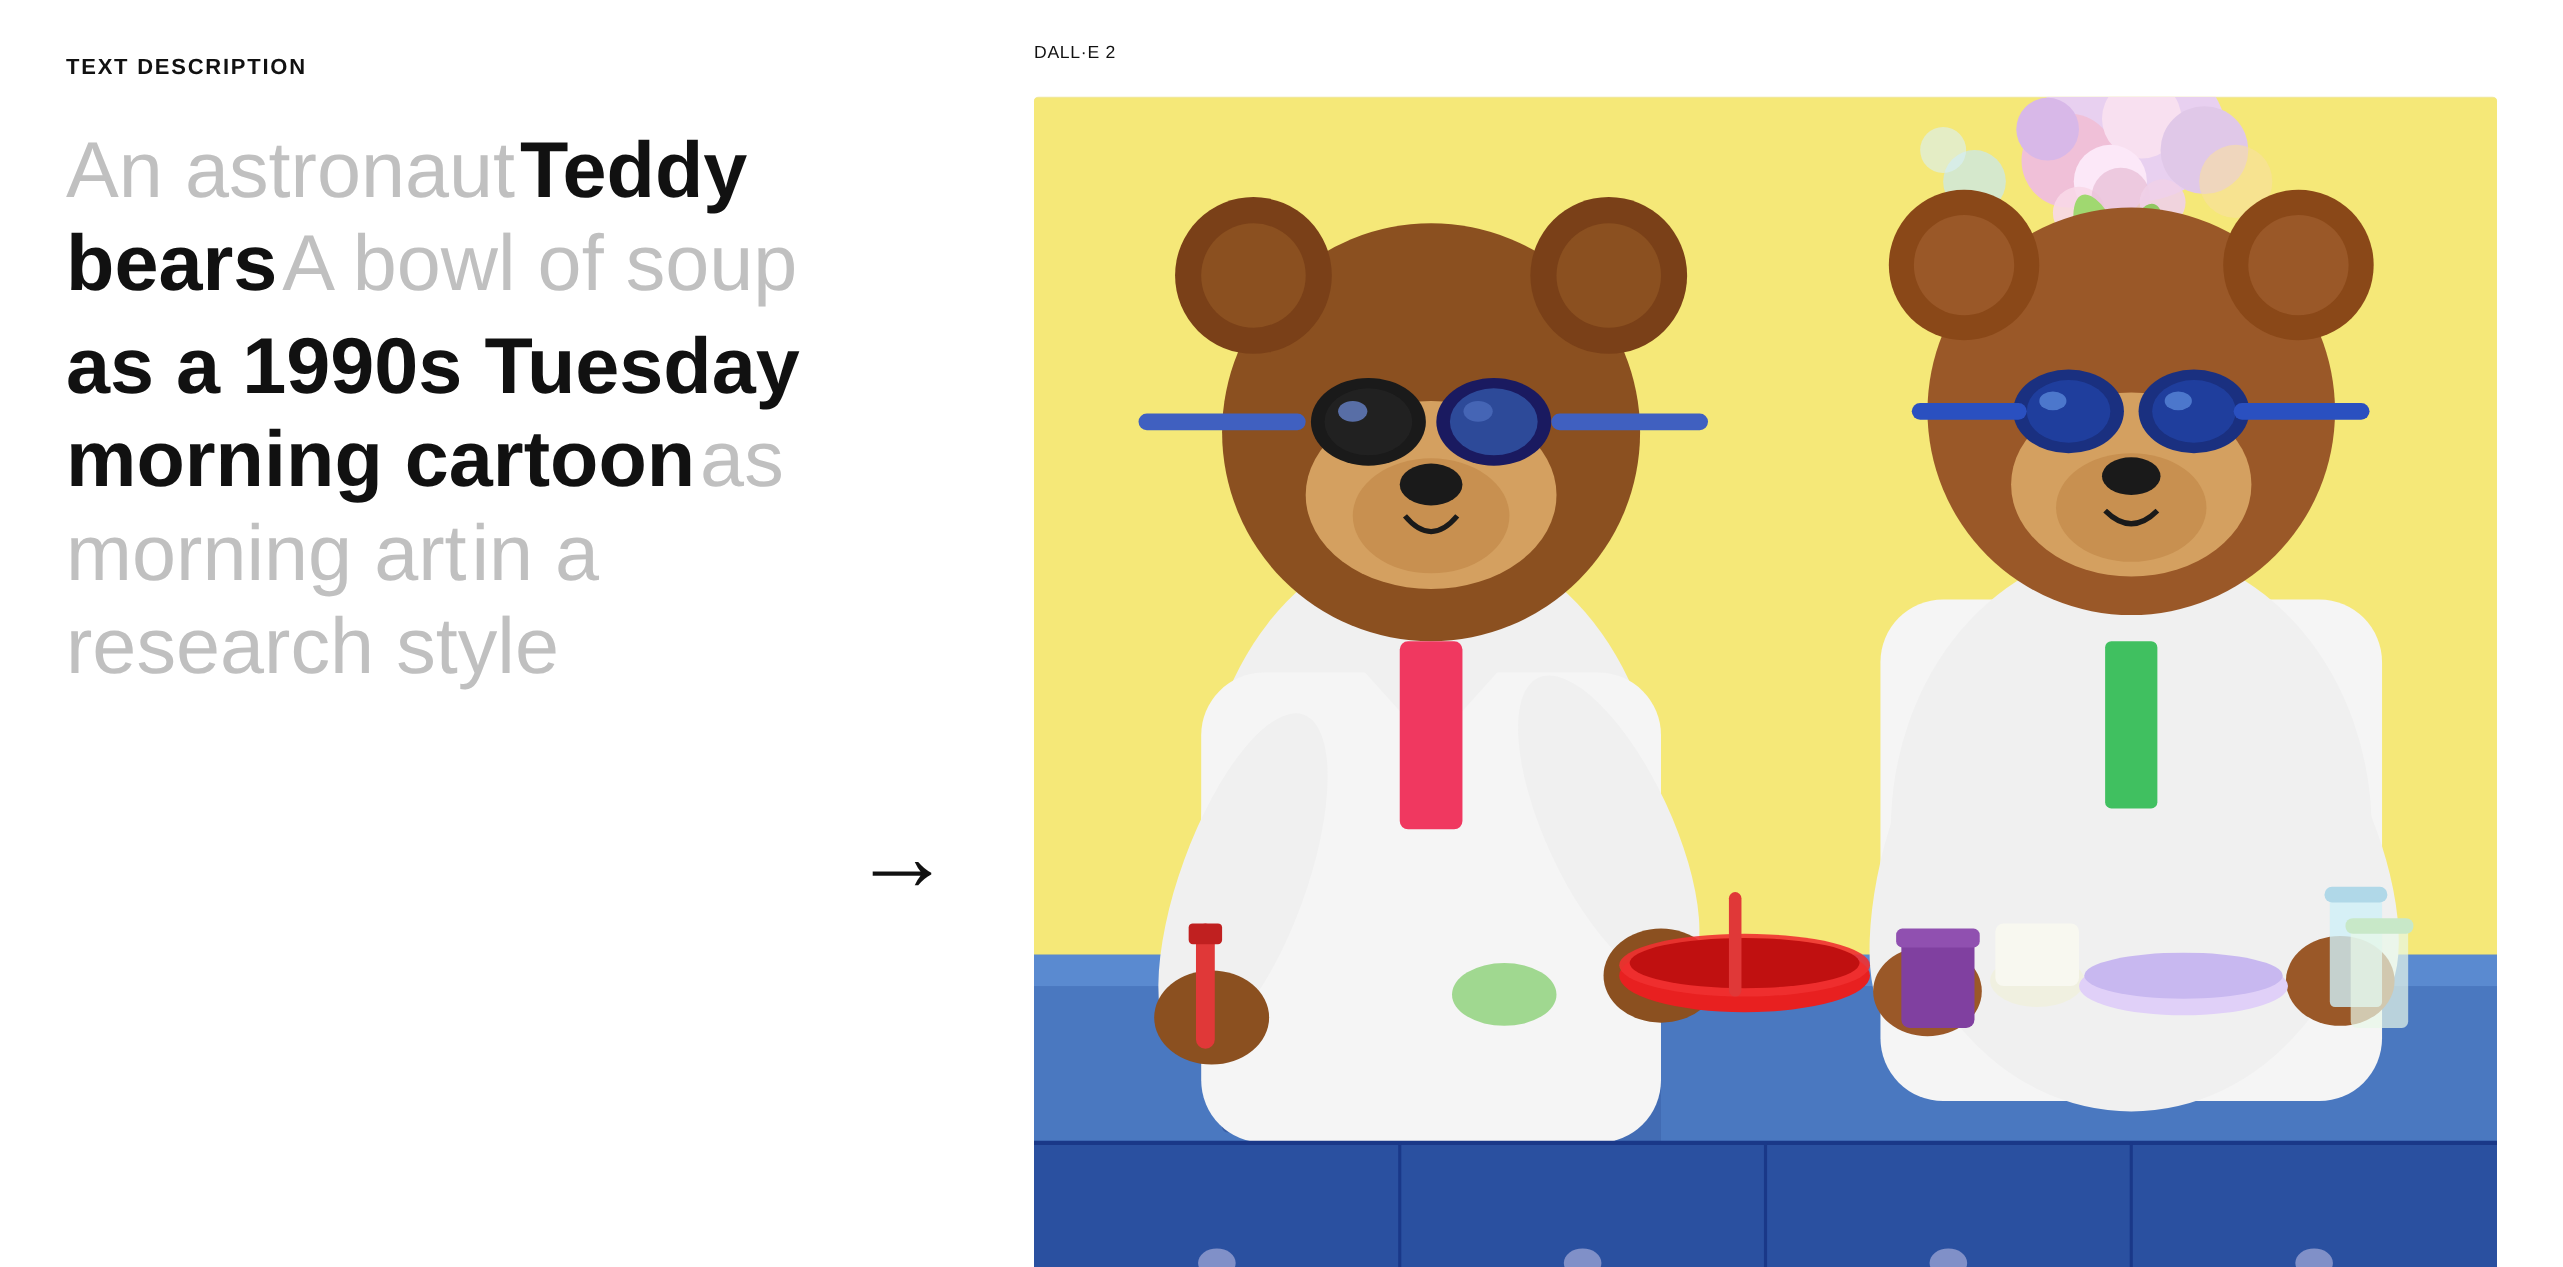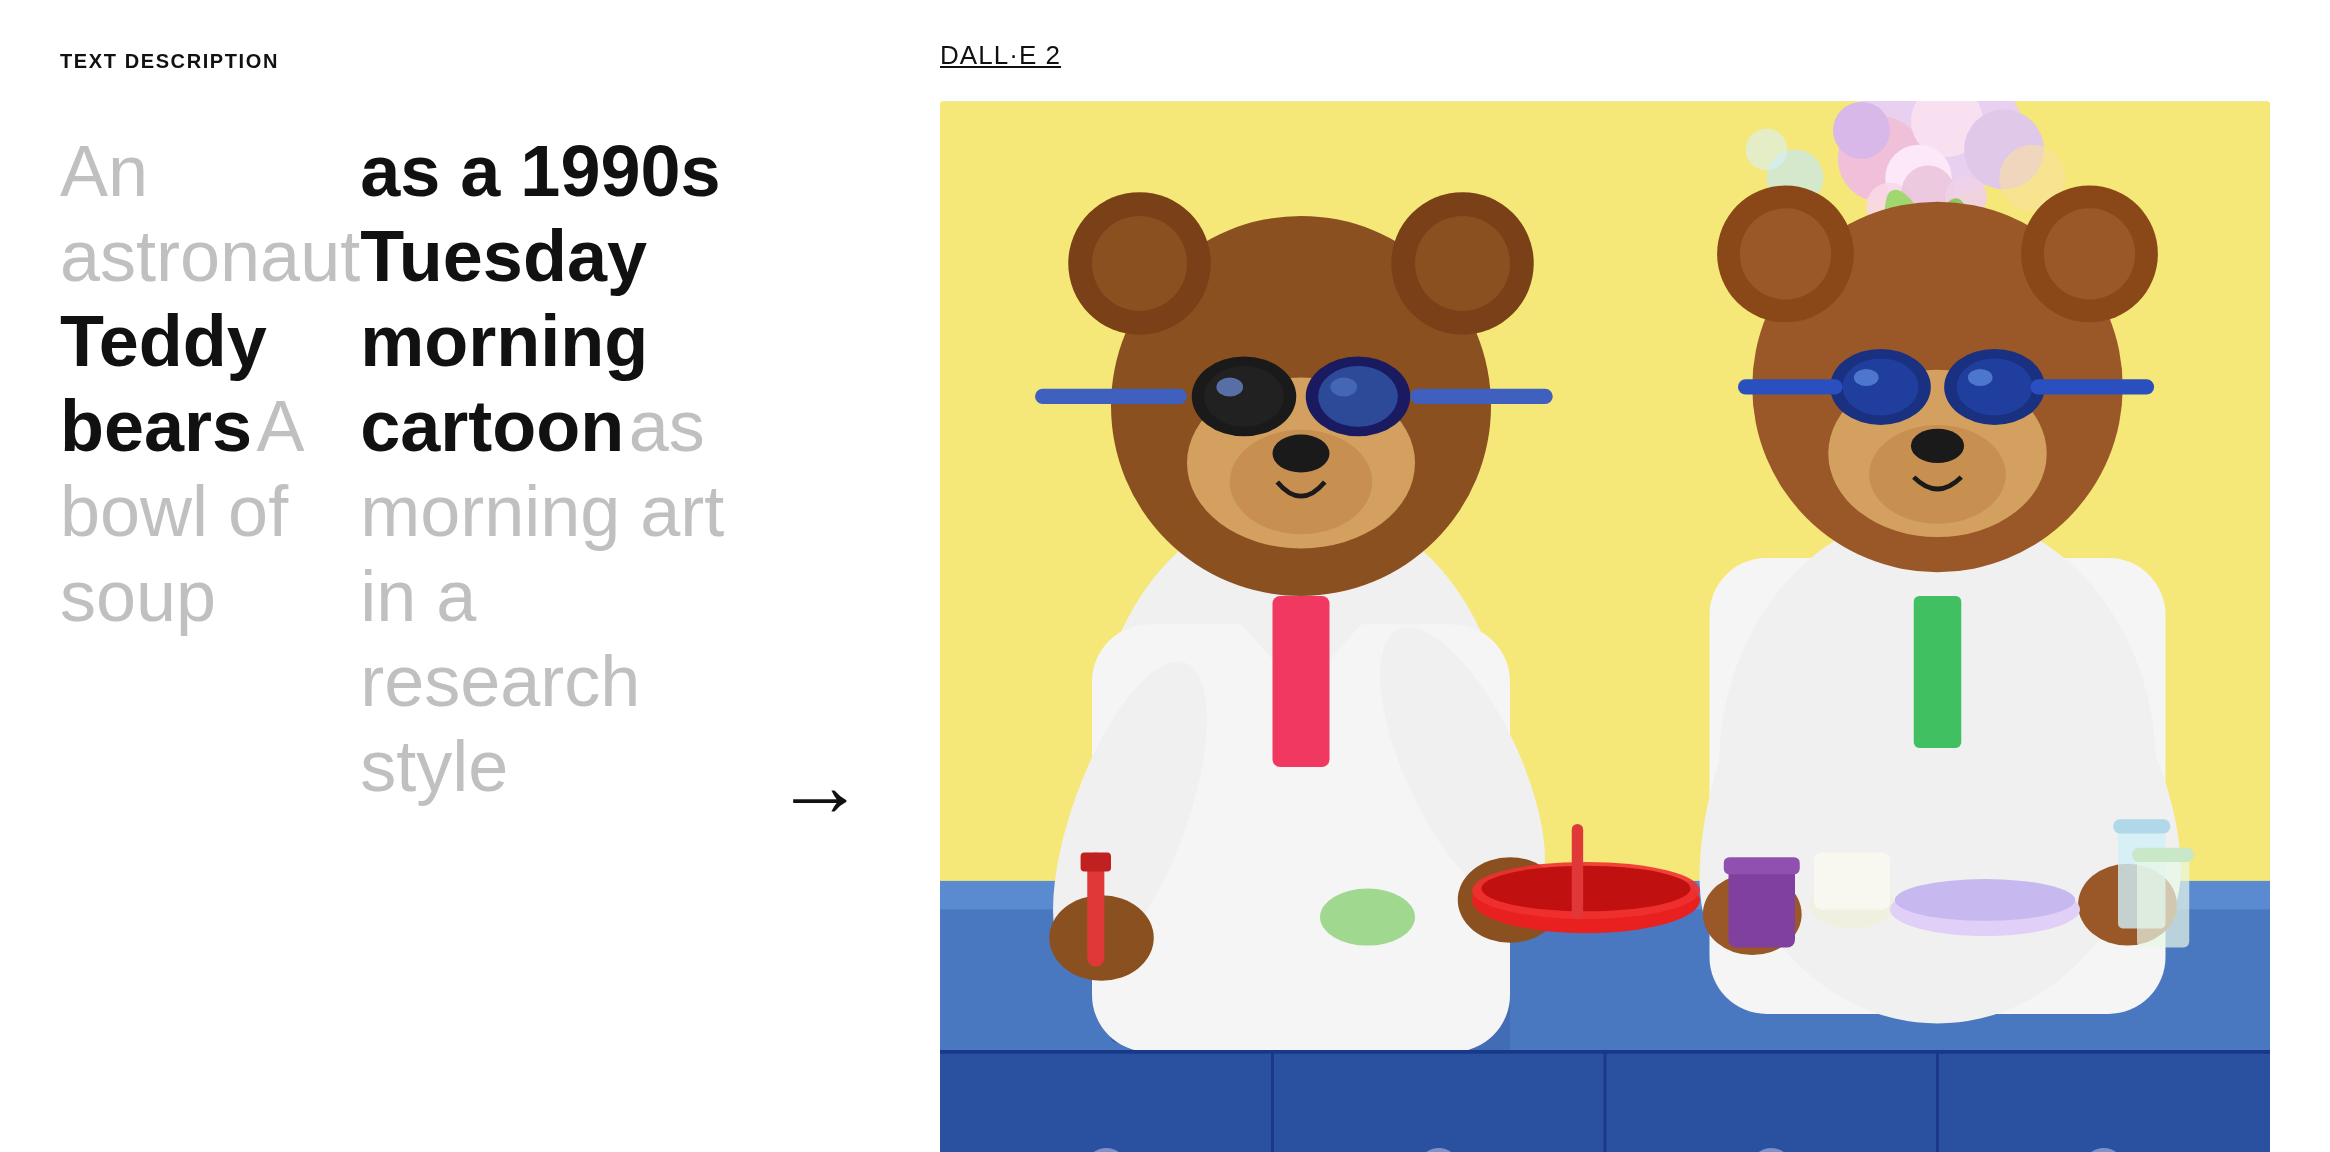--- a/index.html
+++ b/index.html
@@ -33,23 +33,22 @@
       font-size: 20px;
       font-weight: 600;
       letter-spacing: 0.08em;
       color: #111;
       text-transform: uppercase;
       margin-bottom: 40px;
     }
 
     .text-description-block {
       display: flex;
-      flex-direction: row;
+      flex-direction: column;
       gap: 0;
-      margin-top: 16px;
     }
 
     .line-group {
       margin-bottom: 8px;
     }
 
     .word-span {
       font-size: 72px;
       line-height: 1.18;
       font-weight: 400;
@@ -83,26 +82,25 @@
 
     
     .right-panel {
       flex: 1;
       display: flex;
       flex-direction: column;
       padding-left: 40px;
     }
 
     .dalle-label {
-      font-size: 26px;
+      font-size: 16px;
       font-weight: 500;
       letter-spacing: 0.04em;
       color: #111;
       margin-bottom: 30px;
-      text-decoration: underline;
     }
 
     .image-container {
       width: 100%;
       max-width: 1400px;
       aspect-ratio: 1 / 0.88;
       background: #f0e8a0;
       border-radius: 4px;
       overflow: hidden;
       position: relative;

